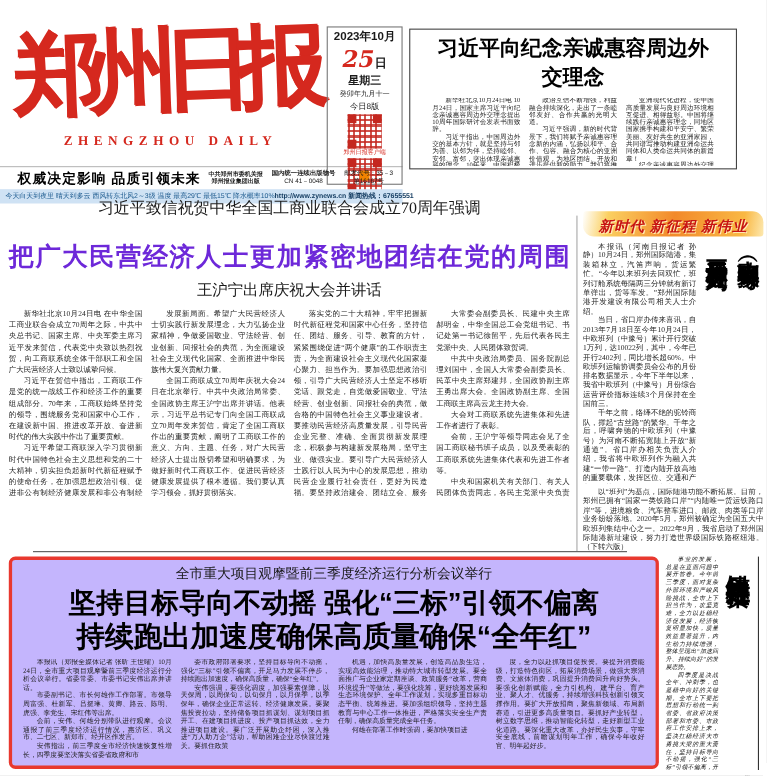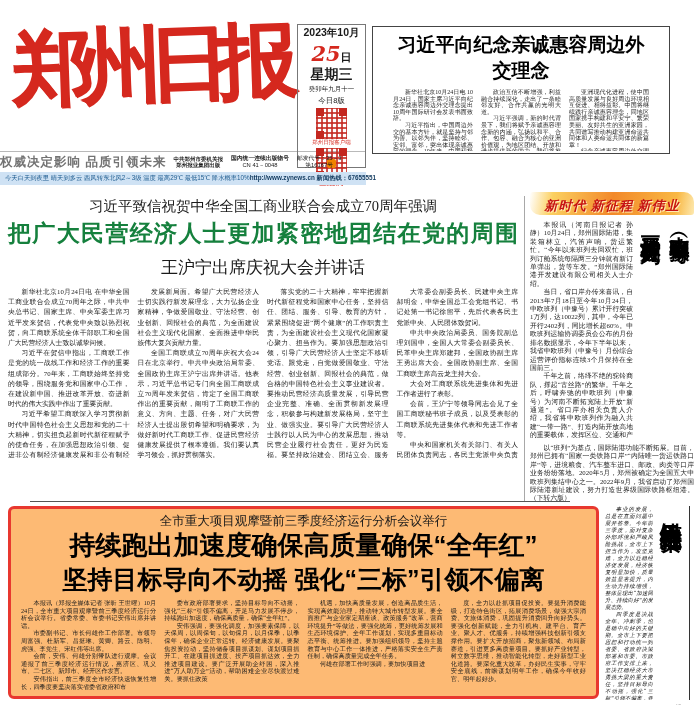--- a/index.html
+++ b/index.html
@@ -28,21 +28,21 @@
   .mast-rule { position:absolute; left:0; top:151px; width:366px; border-top:1px solid #b9b9b9; }
   
   .datebox {
     position:absolute; left:297px; top:24px; width:69px; height:144px;
     border:1.5px solid #777; text-align:center; padding-top:1px;
     font-family:"Liberation Sans", sans-serif;
   }
   .db-ym { font-size:10.5px; font-weight:bold; }
   .db-day { font-size:11px; font-weight:bold; margin-top:1px; }
   .db-day .num { color:#d5281e; font-size:21px; font-style:italic; font-family:"DejaVu Serif", serif; }
-  .db-week { font-size:14px; font-weight:bold; }
+  .db-week { font-size:10px; font-weight:bold; }
   .db-lunar { font-size:6.5px; margin-top:1px; }
   .db-edition { font-size:7.5px; margin-top:2px; }
   .qr {
     width:31px; height:31px; margin:2px auto 0; position:relative;
     background:
       linear-gradient(#c4271f,#c4271f) 0 0/8px 8px no-repeat,
       linear-gradient(#c4271f,#c4271f) 100% 0/8px 8px no-repeat,
       linear-gradient(#c4271f,#c4271f) 0 100%/8px 8px no-repeat,
       repeating-linear-gradient(0deg, rgba(196,39,31,.8) 0 2px, transparent 2px 5px),
       repeating-linear-gradient(90deg, rgba(196,39,31,.8) 0 2px, rgba(255,255,255,0) 2px 5px);
@@ -61,21 +61,21 @@
   .tr-h { font-family:"Liberation Sans", sans-serif; font-weight:900; font-size:19px;
           line-height:26px; text-align:center; color:#000; }
   .tr-body { display:flex; gap:8px; margin-top:5px; height:62px; overflow:hidden; }
   .tr-body .col { flex:1; font-size:6px; line-height:6.6px; text-align:justify; color:#222; }
   .cols p, .paras p { margin:0; text-indent:2em; }
   
   .slogan-row {
     position:absolute; left:0; top:153px; width:296px; height:18px;
     display:flex; align-items:center; font-family:"Liberation Sans", sans-serif;
   }
-  .slogan { color:#737373; font-weight:bold; font-size:12.5px; letter-spacing:1px; margin-left:0; white-space:nowrap; }
+  .slogan { color:#000000; font-weight:bold; font-size:12.5px; letter-spacing:1px; margin-left:16px; white-space:nowrap; }
   .pub { margin-left:7px; font-size:5.5px; font-weight:bold; line-height:6.5px; text-align:center; white-space:nowrap; }
   .vdiv { width:1px; height:13px; background:#999; margin:0 4px; }
   .issn, .postal { font-size:5.8px; line-height:7px; text-align:center; white-space:nowrap; }
   .issn .l1 { font-weight:bold; }
   .weather-bar {
     position:absolute; left:0; top:172px; width:366px; height:13px;
     background:#cfe2f4; color:#1c5a8e; font-size:6.3px;
     display:flex; align-items:center; justify-content:space-between; padding:0 5px;
     font-family:"Liberation Sans", sans-serif; white-space:nowrap;
   }
@@ -87,50 +87,50 @@
     border-radius:3px 10px 3px 10px;
     display:flex; align-items:flex-end; justify-content:center;
   }
   .banner span {
     font-family:"Liberation Sans", sans-serif; font-weight:900; font-style:italic;
     font-size:13px; color:#c71414; letter-spacing:1px;
     text-shadow:1px 1px 0 #ffe9b3;
   }
   
   .v-rule-main { position:absolute; left:524px; top:196px; height:305px; border-left:1px solid #a8a8a8; }
-  .main-article { position:absolute; left:8px; top:197px; width:510px; }
+  .main-article { position:absolute; left:8px; top:180px; width:510px; }
   .ma-kicker { text-align:center; font-size:14.5px; color:#1a1a1a; }
   .ma-h1 {
-    margin-top:4px; font-family:Liberation Mono, monospace; font-weight:900;
-    font-size:23px; color:#15803d; text-align:justify; text-align-last:justify; line-height:30px;
+    margin-top:20px; font-family:Liberation Serif, serif; font-weight:900;
+    font-size:23px; color:#6d28d9; text-align:justify; text-align-last:justify; line-height:30px;
   }
   .ma-h2 {
     margin-top:3px; font-family:"Liberation Sans", sans-serif; font-weight:900;
     font-size:27px; color:#000; text-align:justify; text-align-last:justify; line-height:34px;
   }
-  .ma-sub { margin-top:6px; text-align:center; font-size:17px; color:#1a1a1a; }
+  .ma-sub { margin-top:6px; text-align:center; font-size:14px; color:#1a1a1a; }
   .ma-body { margin-top:8px; display:flex; gap:8px; height:172px; overflow:hidden; }
   .ma-body .col { flex:1; font-size:6.8px; line-height:10.2px; text-align:justify; color:#1c1c1c; }
   
   .right-article { position:absolute; left:530px; top:221px; width:164px; }
   .ra-top { display:flex; }
   .ra-intro { width:103px; font-size:6.8px; line-height:8.4px; text-align:justify; height:219px; overflow:hidden; color:#1c1c1c; }
   .ra-vh {
     width:58px; height:216px; margin-left:3px;
     writing-mode:vertical-rl; font-family:"Liberation Sans", sans-serif;
     font-weight:900; font-size:20px; line-height:29px; color:#000; letter-spacing:1px;
   }
   .ra-vh span { display:block; }
   .ra-wide { margin-top:4px; font-size:6.8px; line-height:8.4px; text-align:justify; height:58px; overflow:hidden; color:#1c1c1c; }
   
   .hr-sep { position:absolute; left:30px; top:501px; width:540px; border-top:1.5px solid #555; }
   .bottom-box {
     position:absolute; left:8px; top:506px; width:591px; height:193px;
     border:3px solid #e8382f; border-radius:6px; padding:3px 10px;
-    background:#fdba74;
+    background:#c4b5fd;
   }
   .bb-kicker { text-align:center; font-size:12.5px; color:#1a1a1a; margin-top:1px; }
   .bb-h { font-family:"Liberation Sans", sans-serif; font-weight:900; text-align:center; color:#000; }
   .bb-h1 { font-size:25px; line-height:30px; margin-top:3px; }
   .bb-h2 { font-size:26px; line-height:31px; }
   .bb-body { margin-top:5px; display:flex; gap:8px; height:94px; overflow:hidden; }
   .bb-body .col { flex:1; font-size:6.2px; line-height:7.6px; text-align:justify; color:#1c1c1c; }
   
   .commentary {
     position:absolute; left:605px; top:506px; width:85px; height:194px;
@@ -149,20 +149,21 @@
     position:absolute; right:6px; bottom:0; writing-mode:vertical-rl;
     font-size:5.5px; color:#222;
   }
 </style>
 </head>
 <body>
 
 <div class="page">
 
   <div class="calligraphy">郑州日报</div>
+  <div class="mast-en">ZHENGZHOU DAILY</div>
   <div class="mast-rule"></div>
 
   <div class="datebox">
     <div class="db-ym">2023年10月</div>
     <div class="db-day"><span class="num">25</span><span>日</span></div>
     <div class="db-week">星期三</div>
     <div class="db-lunar">癸卯年九月十一</div>
     <div class="db-edition">今日8版</div>
     <div class="qr"></div>
     <div class="qr-cap">郑州日报客户端</div>
@@ -261,22 +262,22 @@
     </div>
     <div class="ra-wide paras">
         <p>以“班列”为基点，国际陆港功能不断拓展。目前，郑州已拥有“国家一类铁路口岸”“内陆唯一货运铁路口岸”等，进境粮食、汽车整车进口、邮政、肉类等口岸业务纷纷落地。2020年5月，郑州被确定为全国五大中欧班列集结中心之一。2022年9月，我省启动了郑州国际陆港新址建设，努力打造世界级国际铁路枢纽港。（下转六版）</p>
       </div>
   </div>
 
   <div class="hr-sep"></div>
 
   <div class="bottom-box">
     <div class="bb-kicker">全市重大项目观摩暨前三季度经济运行分析会议举行</div>
+    <div class="bb-h bb-h1">坚持目标导向不动摇  强化“三标”引领不偏离</div>
     <div class="bb-h bb-h2">持续跑出加速度确保高质量确保“全年红”</div>
-    <div class="bb-h bb-h1">坚持目标导向不动摇  强化“三标”引领不偏离</div>
     <div class="bb-body cols">
       <div class="col paras">
           <p>本报讯（郑报全媒体记者 张昕 王世曜）10月24日，全市重大项目观摩暨前三季度经济运行分析会议举行。省委常委、市委书记安伟出席并讲话。</p>
           <p>市委副书记、市长何雄作工作部署。市领导周富强、杜新军、吕挺琳、黄卿、路云、陈明、虎强、李党生、宋红伟等出席。</p>
           <p>会前，安伟、何雄分别带队进行观摩。会议通报了前三季度经济运行情况，惠济区、巩义市、二七区、新郑市、经开区作发言。</p>
           <p>安伟指出，前三季度全市经济快速恢复性增长，四季度要坚决落实省委省政府和市</p>
         </div>
       <div class="col paras">
           <p>委市政府部署要求，坚持目标导向不动摇，强化“三标”引领不偏离，开足马力发展不停步，持续跑出加速度，确保高质量，确保“全年红”。</p>
           <p>安伟强调，要强化调度，加强要素保障，以天保周，以周保旬，以旬保月，以月保季，以季保年，确保企业正常运转、经济健康发展。要聚焦投资拉动，坚持储备项目抓谋划、谋划项目抓开工、在建项目抓进度、投产项目抓达效，全力推进项目建设。要广泛开展助企纾困，深入推进“万人助万企”活动，帮助困难企业尽快渡过难关。要抓住政策</p>

